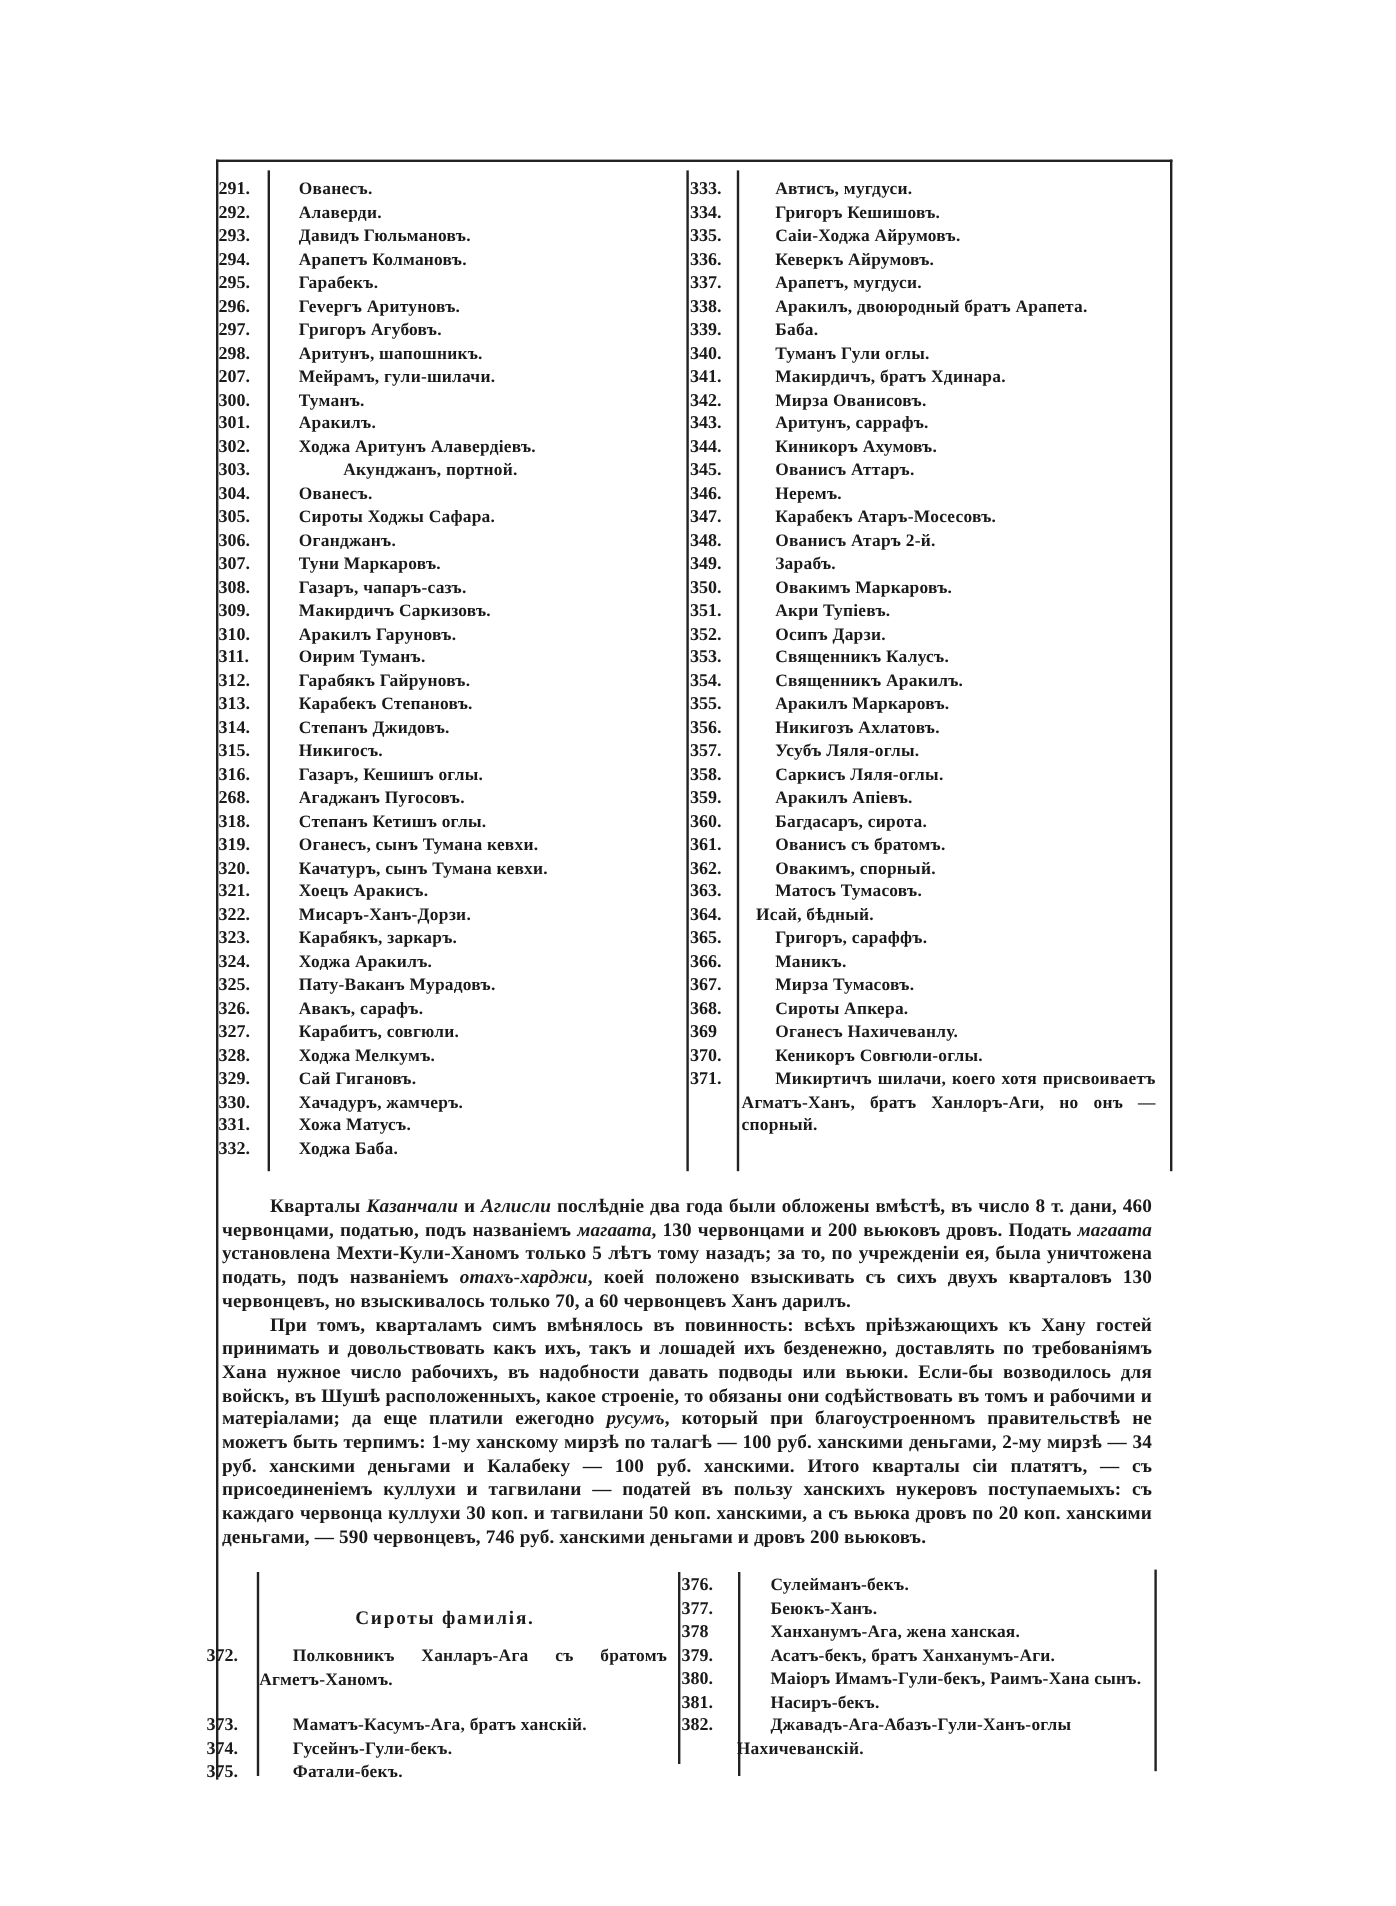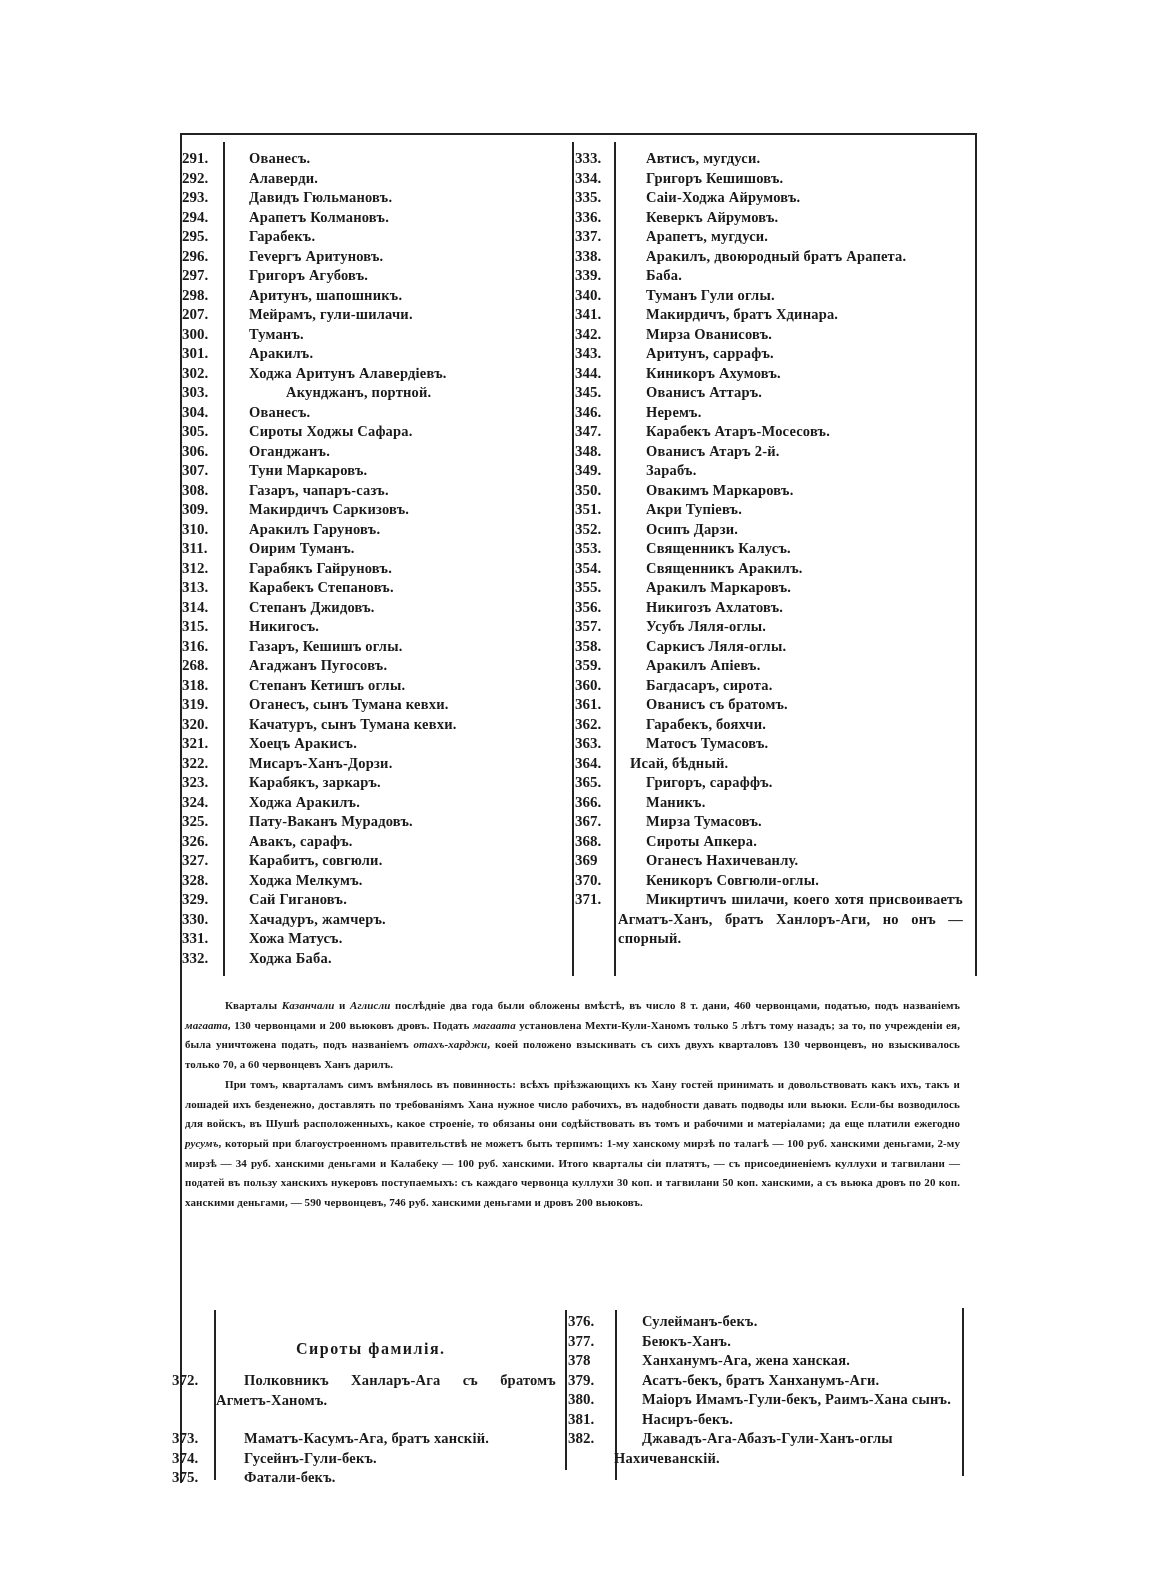--- a/index.html
+++ b/index.html
@@ -20,21 +20,21 @@
   .rule { position: absolute; width: 1.5px; background: #222; }
 
   
   .list { position: absolute; }
   .row { position: relative; height: 19.5px; font-size: 14.5px; line-height: 19.5px; white-space: nowrap; }
   .num { position: absolute; left: 0; font-weight: bold; font-family: "Liberation Serif", serif; font-size: 15px; }
   .name { position: absolute; font-weight: bold; letter-spacing: 0.2px; }
 
   .para {
     position: absolute; left: 185px; width: 775px;
-    font-size: 11px; line-height: 19.7px; font-weight: bold;
+    font-size: 16px; line-height: 19.7px; font-weight: bold;
     text-align: justify; letter-spacing: 0.1px;
   }
   .para p { margin: 0; text-indent: 40px; }
   .para em { font-style: italic; }
 
   .section-title {
     position: absolute; left: 296px; top: 1340px;
     font-size: 16px; font-weight: bold; letter-spacing: 1.5px;
   }
 </style>
@@ -334,21 +334,21 @@
       <div class="row">
         <span class="num">360.</span>
         <span class="name" style="left: 71px;">Багдасаръ, сирота.</span>
       </div>
       <div class="row">
         <span class="num">361.</span>
         <span class="name" style="left: 71px;">Ованисъ съ братомъ.</span>
       </div>
       <div class="row">
         <span class="num">362.</span>
-        <span class="name" style="left: 71px;">Гарабекъ, бояхчи.</span>
+        <span class="name" style="left: 71px;">Овакимъ, спорный.</span>
       </div>
       <div class="row">
         <span class="num">363.</span>
         <span class="name" style="left: 71px;">Матосъ Тумасовъ.</span>
       </div>
       <div class="row">
         <span class="num">364.</span>
         <span class="name" style="left: 55px;">Исай, бѣдный.</span>
       </div>
       <div class="row">

